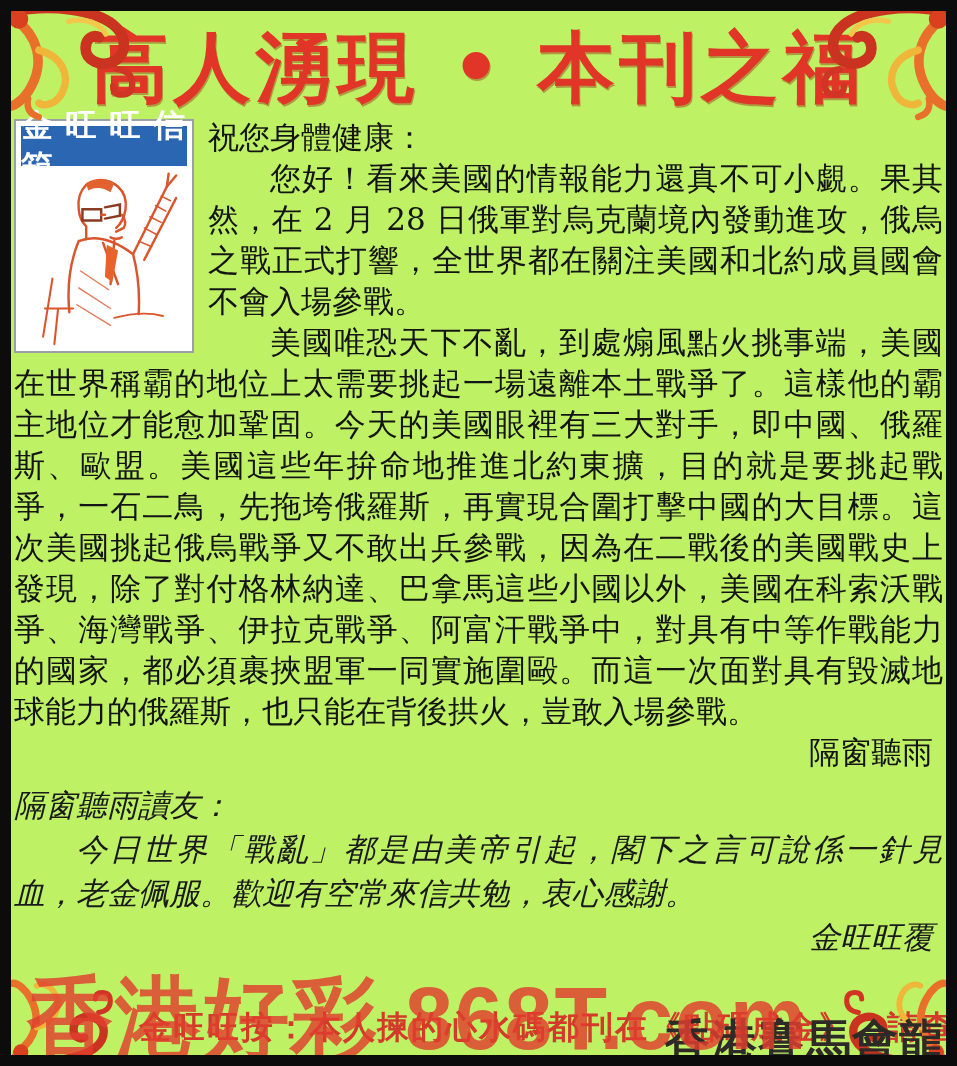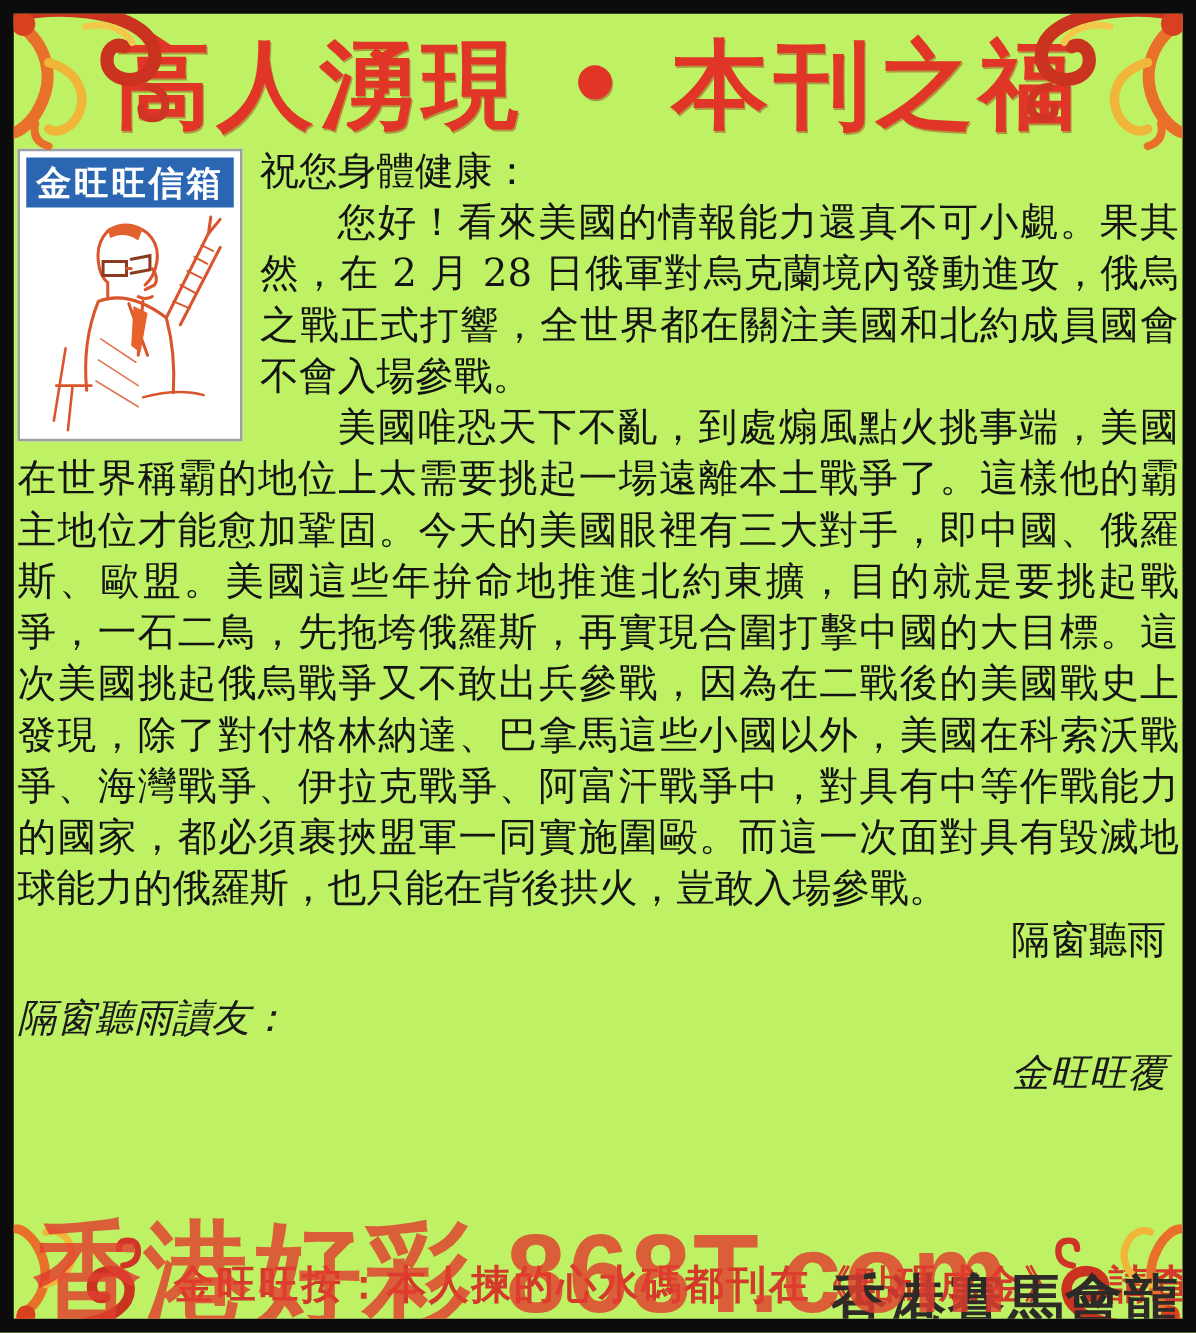--- a/index.html
+++ b/index.html
@@ -31,35 +31,35 @@
   .letter-area{
     position:absolute;left:3px;top:106px;width:929px;
     font-size:31px;line-height:41px;
     text-align:justify;color:#141414;
     z-index:2;
   }
   .letter-area p{margin:0;}
   .indent{text-indent:2em;}
   .sig{text-align:right;padding-right:10px;}
   .reply{font-style:italic;font-weight:400;line-height:44px;color:#1a1a1a;}
-  .reply.first{margin-top:20px;}
+  .reply.first{margin-top:10px;}
   
   .mailbox-box{
     float:left;
     width:176px;height:230px;
     margin:2px 14px 8px 0;
     border:2px solid #9aa0a6;
     background:#fff;
     box-sizing:content-box;
   }
   .mailbox-header{
     margin:5px 5px 2px 5px;height:40px;
     background:#2b66b2;color:#ffffff;
     font-family:"Liberation Sans","DejaVu Sans",sans-serif;
-    font-weight:bold;font-size:28px;letter-spacing:2px;
+    font-weight:bold;font-size:32px;letter-spacing:2px;
     display:flex;align-items:center;justify-content:center;
     text-indent:0;
   }
   .portrait{display:block;margin:0 auto;}
   
   .red-note{
     position:absolute;left:128px;top:995px;
     font-size:32px;font-weight:600;letter-spacing:2px;
     color:#d43a2b;z-index:3;white-space:nowrap;
   }
@@ -141,20 +141,21 @@
         </g>
       </svg>
     </aside>
 
     <p>祝您身體健康：</p>
     <p class="indent">您好！看來美國的情報能力還真不可小覷。果其然，在 2 月 28 日俄軍對烏克蘭境內發動進攻，俄烏之戰正式打響，全世界都在關注美國和北約成員國會不會入場參戰。</p>
     <p class="indent">美國唯恐天下不亂，到處煽風點火挑事端，美國在世界稱霸的地位上太需要挑起一場遠離本土戰爭了。這樣他的霸主地位才能愈加鞏固。今天的美國眼裡有三大對手，即中國、俄羅斯、歐盟。美國這些年拚命地推進北約東擴，目的就是要挑起戰爭，一石二鳥，先拖垮俄羅斯，再實現合圍打擊中國的大目標。這次美國挑起俄烏戰爭又不敢出兵參戰，因為在二戰後的美國戰史上發現，除了對付格林納達、巴拿馬這些小國以外，美國在科索沃戰爭、海灣戰爭、伊拉克戰爭、阿富汗戰爭中，對具有中等作戰能力的國家，都必須裹挾盟軍一同實施圍毆。而這一次面對具有毀滅地球能力的俄羅斯，也只能在背後拱火，豈敢入場參戰。</p>
     <p class="sig">隔窗聽雨</p>
 
     <p class="reply first">隔窗聽雨讀友：</p>
+    <p class="reply indent">今日世界「戰亂」都是由美帝引起，閣下之言可說係一針見血，老金佩服。歡迎有空常來信共勉，衷心感謝。</p>
     <p class="reply sig">金旺旺覆</p>
   </div>
 
   <div class="red-note">金旺旺按：本人揀的心水碼都刊在《點碼成金》，請查閱。</div>
 
   <div class="wm-secondary">香港賽馬會龍</div>
   <div class="wm-main">香港好彩 868T.com</div>
 
 </div>
 

